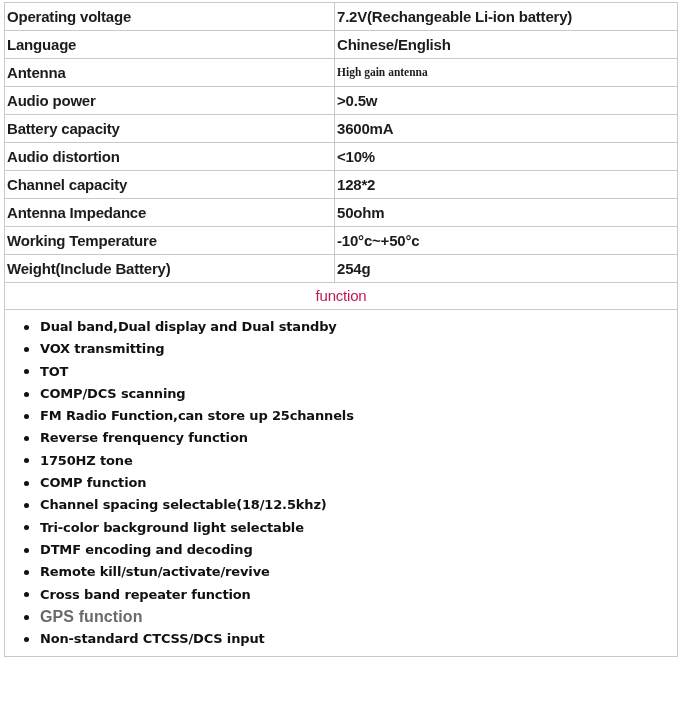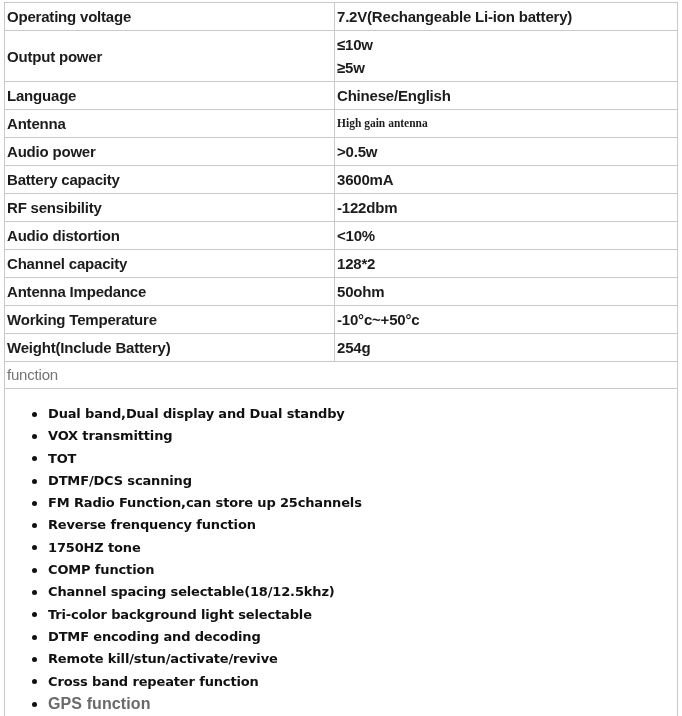--- a/index.html
+++ b/index.html
@@ -67,30 +67,31 @@
   }
 
   
   td.function-cell {
     padding: 3px 0 3px 9px;
     font-family: "Liberation Sans", sans-serif;
     font-weight: normal;
     font-size: 15px;
     line-height: 22px;
     letter-spacing: -0.2px;
-    color: #737373;
+    color: #be185d;
+    text-align: center;
   }
 
   
   td.features-cell {
     padding: 4px 0 6px 0;
   }
   ul.feature-list {
     list-style: none;
-    margin: 12px;
+    margin: 4px;
     padding: 0;
   }
   ul.feature-list li {
     position: relative;
     height: 22.3px;
     line-height: 22.3px;
     padding-left: 29px;
     font-family: "DejaVu Sans", sans-serif;
     font-weight: bold;
     font-size: 13px;
@@ -124,45 +125,34 @@
   <colgroup>
     <col style="width:330px">
     <col style="width:343px">
   </colgroup>
   <tbody>
       <tr>
         <td class="label-cell">Operating voltage</td>
         <td class="value-cell">7.2V(Rechangeable Li-ion battery)</td>
       </tr>
       <tr>
-        <td class="label-cell">Output power</td>
-        <td class="value-cell">
-          <span class="value-line">≤10w</span>
-          <span class="value-line">≥5w</span>
-        </td>
-      </tr>
-      <tr>
         <td class="label-cell">Language</td>
         <td class="value-cell">Chinese/English</td>
       </tr>
       <tr>
         <td class="label-cell">Antenna</td>
         <td class="value-cell small-face">High gain antenna</td>
       </tr>
       <tr>
         <td class="label-cell">Audio power</td>
         <td class="value-cell">&gt;0.5w</td>
       </tr>
       <tr>
         <td class="label-cell">Battery  capacity</td>
         <td class="value-cell">3600mA</td>
-      </tr>
-      <tr>
-        <td class="label-cell">RF sensibility</td>
-        <td class="value-cell">-122dbm</td>
       </tr>
       <tr>
         <td class="label-cell">Audio distortion</td>
         <td class="value-cell">&lt;10%</td>
       </tr>
       <tr>
         <td class="label-cell">Channel capacity</td>
         <td class="value-cell">128*2</td>
       </tr>
       <tr>
@@ -179,21 +169,21 @@
       </tr>
       <tr>
         <td colspan="2" class="function-cell">function</td>
       </tr>
       <tr>
         <td colspan="2" class="features-cell">
           <ul class="feature-list">
             <li class="list-item"><span class="bullet-dot"></span><span class="feature-text">Dual band,Dual display and Dual standby</span></li>
             <li class="list-item"><span class="bullet-dot"></span><span class="feature-text">VOX transmitting</span></li>
             <li class="list-item"><span class="bullet-dot"></span><span class="feature-text">TOT</span></li>
-            <li class="list-item"><span class="bullet-dot"></span><span class="feature-text">DTMF/DCS scanning</span></li>
+            <li class="list-item"><span class="bullet-dot"></span><span class="feature-text">COMP/DCS scanning</span></li>
             <li class="list-item"><span class="bullet-dot"></span><span class="feature-text">FM Radio Function,can store up 25channels</span></li>
             <li class="list-item"><span class="bullet-dot"></span><span class="feature-text">Reverse frenquency function</span></li>
             <li class="list-item"><span class="bullet-dot"></span><span class="feature-text">1750HZ tone</span></li>
             <li class="list-item"><span class="bullet-dot"></span><span class="feature-text">COMP function</span></li>
             <li class="list-item"><span class="bullet-dot"></span><span class="feature-text">Channel spacing selectable(18/12.5khz)</span></li>
             <li class="list-item"><span class="bullet-dot"></span><span class="feature-text">Tri-color background light selectable</span></li>
             <li class="list-item"><span class="bullet-dot"></span><span class="feature-text">DTMF encoding and decoding</span></li>
             <li class="list-item"><span class="bullet-dot"></span><span class="feature-text">Remote kill/stun/activate/revive</span></li>
             <li class="list-item"><span class="bullet-dot"></span><span class="feature-text">Cross band repeater function</span></li>
             <li class="list-item alt-face"><span class="bullet-dot"></span><span class="feature-text">GPS function</span></li>

